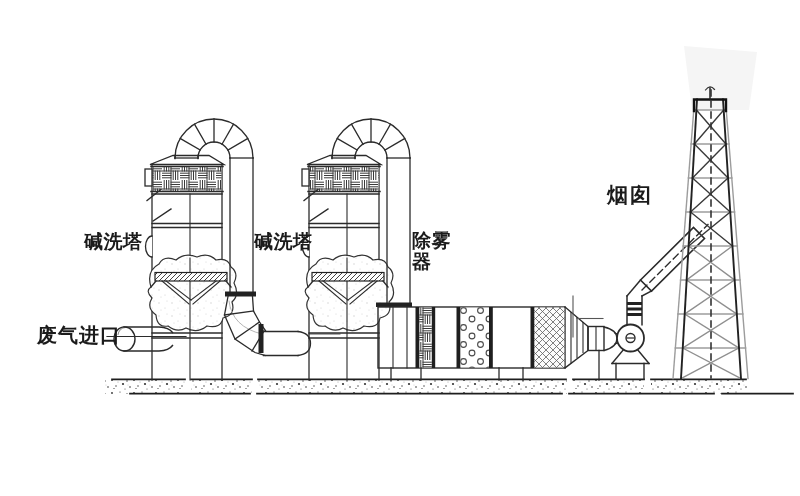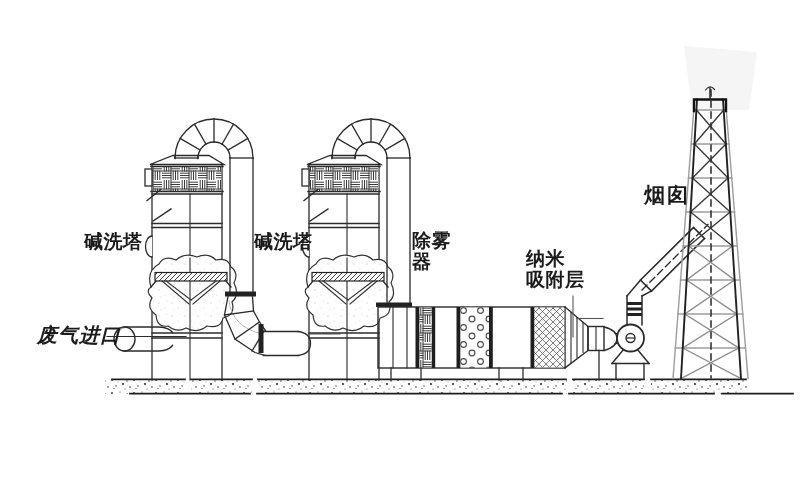--- a/index.html
+++ b/index.html
@@ -5,21 +5,21 @@
   html,body{margin:0;padding:0;background:#fff;}
   #stage{
     position:relative;width:800px;height:496px;background:#fff;overflow:hidden;
     font-family:"Liberation Sans","DejaVu Sans",sans-serif;
   }
   #art{position:absolute;left:0;top:0;}
   .lbl{
     position:absolute;color:#1b1b1b;font-weight:600;font-size:19px;
     line-height:21px;white-space:pre-line;letter-spacing:0.5px;
   }
-  .lbl-big{font-size:20px;letter-spacing:1px;font-style:italic;}
+  .lbl-big{font-size:20px;letter-spacing:1px;}
   .lbl-stack{font-size:21px;font-weight:700;letter-spacing:2px;}
 </style>
 </head>
 <body>
 
 <div id="stage">
 
 <svg id="art" width="800" height="496" viewBox="0 0 800 496" stroke-linecap="square" stroke-linejoin="miter">
 <defs>
   <pattern id="weave" width="18" height="18" patternUnits="userSpaceOnUse">
@@ -338,18 +338,16 @@
 <div class="lbl" style="left:84px;top:231px;">碱洗塔</div>
 
 <div class="lbl" style="left:254px;top:231px;">碱洗塔</div>
 
 <div class="lbl lbl-big" style="left:37px;top:325px;">废气进口</div>
 
 <div class="lbl" style="left:412px;top:230px;">除雾
 器</div>
 
 
-<div class="lbl" style="left:526px;top:248px;">纳米
-吸附层</div>
-
-<div class="lbl lbl-stack" style="left:644px;top:184px;">烟囱</div>
+
+<div class="lbl lbl-stack" style="left:607px;top:184px;">烟囱</div>
 
 </div>
 
 </body></html>

